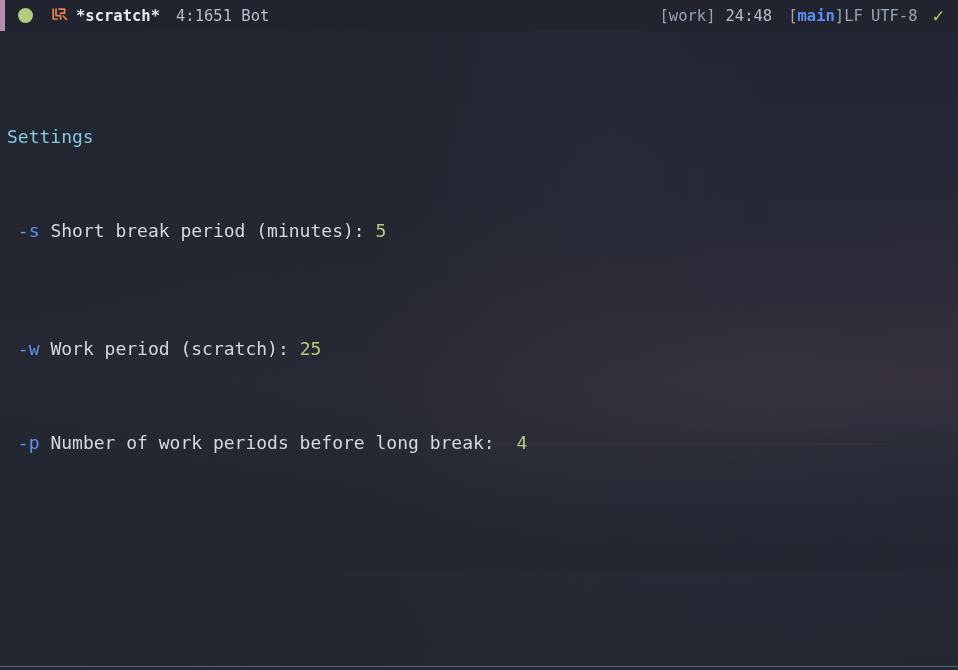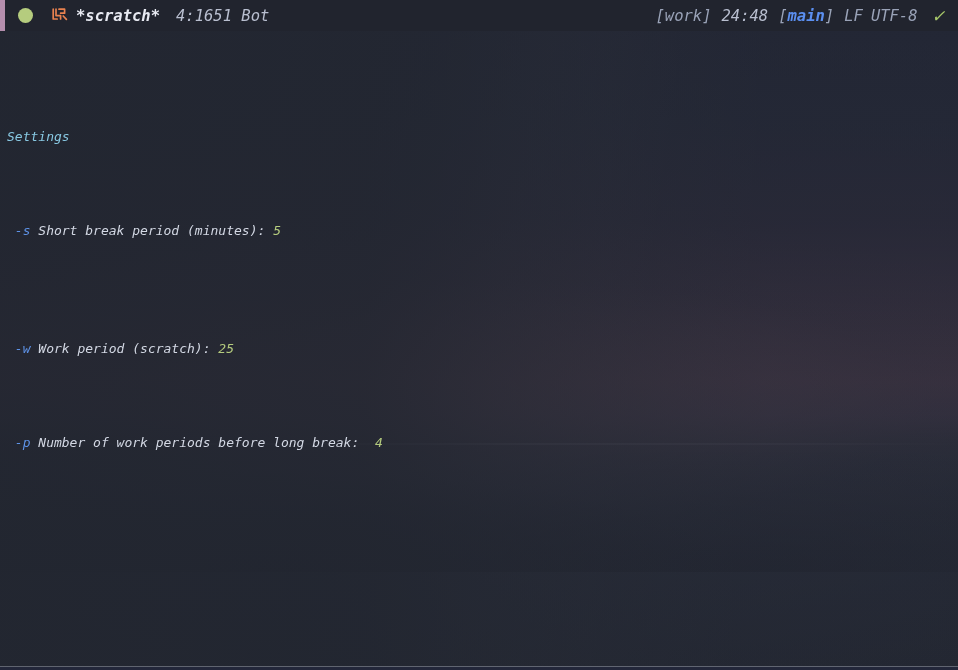--- a/index.html
+++ b/index.html
@@ -16,21 +16,20 @@
     -webkit-font-smoothing: antialiased;
   }
 
   
   #app {
     position: relative;
     width: 958px;
     height: 670px;
     background: #7f1d1d;
     overflow: hidden;
-    font-style: italic;
   }
 
   
   #wallpaper {
     position: absolute;
     inset: 0;
     z-index: 0;
     background:
       
       radial-gradient(120% 55% at 62% 74%, rgba(60,66,86,0.40) 0%, rgba(40,44,60,0.0) 60%),
@@ -143,23 +142,23 @@
     color: #b9bfd0;
   }
   .hb-right {
     margin-left: auto;
     display: flex;
     align-items: flex-end;
     padding-right: 14px;
   }
   .hb-project { color: #9aa3b8; }
   .hb-time { color: #b9bfd0; margin-left: 10px; }
-  .hb-branch { color: #9aa3b8; margin-left: 10px; }
+  .hb-branch { color: #9aa3b8; margin-left: 16px; }
   .hb-branch b { color: #5b8ff0; font-weight: bold; }
-  .hb-eol { color: #9aa3b8; margin-left: 10px; }
+  .hb-eol { color: #9aa3b8; }
   .hb-enc { color: #9aa3b8; margin-left: 8px; }
   .hb-mode {
     color: #a8c96a;
     font-weight: bold;
     margin-left: 16px;
     letter-spacing: .4px;
   }
   .hb-check {
     color: #a8c96a;
     margin-left: 15px;
@@ -168,21 +167,21 @@
   }
 
   
   #buffer {
     position: absolute;
     left: 0;
     top: 31px;
     width: 958px;
     height: 639px;
     z-index: 6;
-    font-size: 13px;
+    font-size: 18px;
     line-height: 23.5px;
     color: #d3d8e4;
     white-space: pre;
     padding: 0;
   }
   .line {
     height: 23.5px;
     padding-left: 7px;
     white-space: pre;
   }

